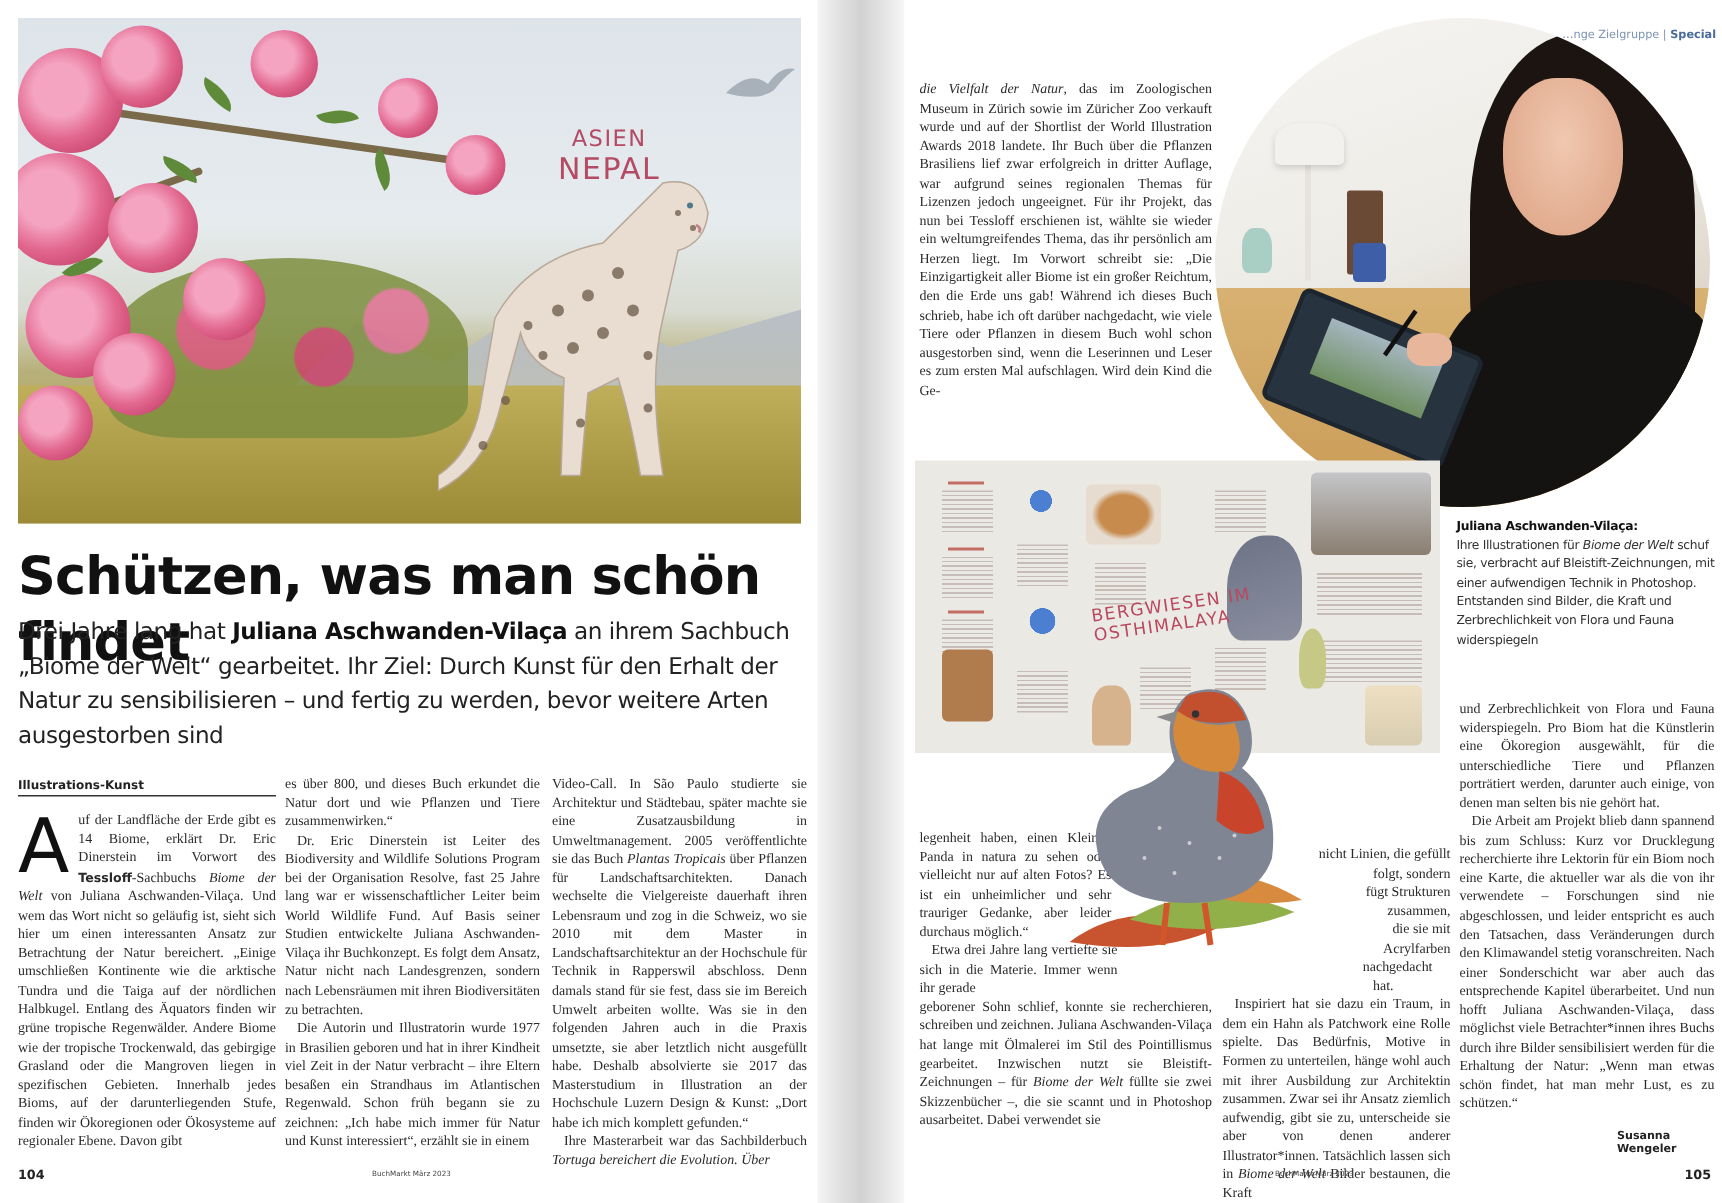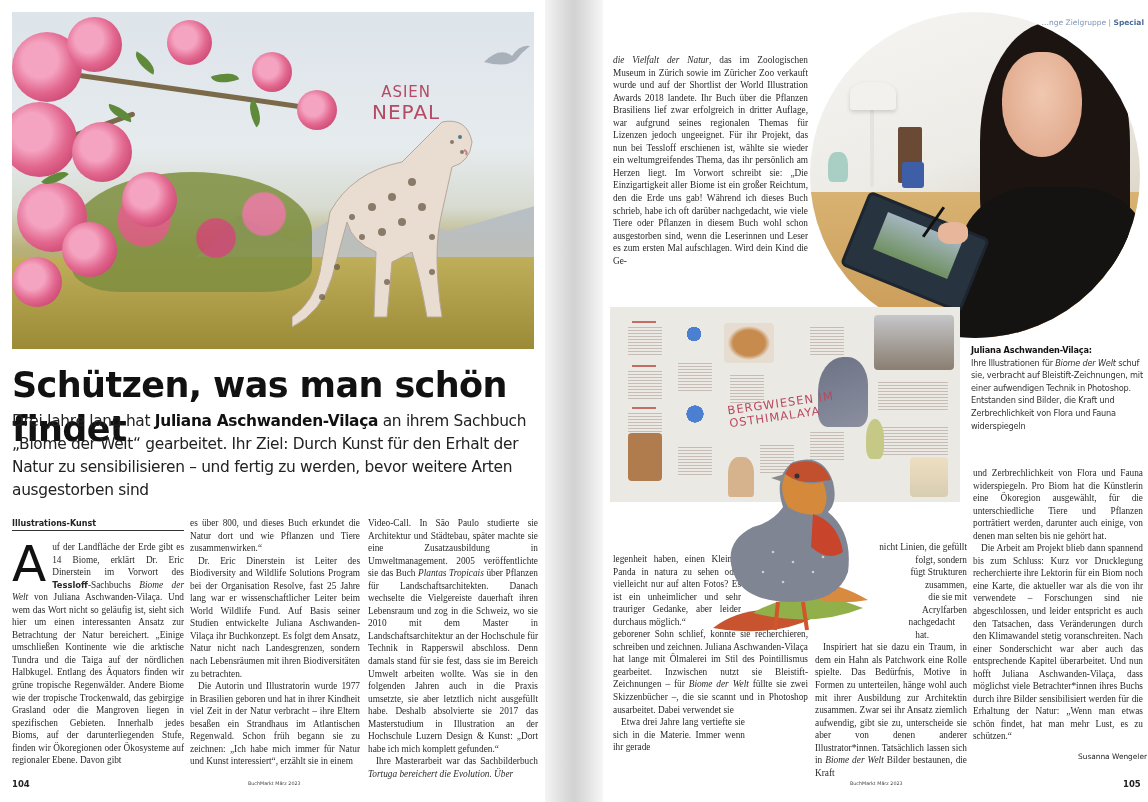--- a/index.html
+++ b/index.html
@@ -91,21 +91,21 @@
   .spread .sp-title { position: absolute; left: 118px; top: 90px; font-family: "DejaVu Sans", sans-serif; font-size: 11.5px;
     color: #b9485f; line-height: 13px; transform: rotate(-8deg); letter-spacing: 1px; }
   .sp-text { position: absolute; background: repeating-linear-gradient(180deg, #b7a8a2 0 1px, transparent 1px 3px); width: 34px; height: 28px; opacity: .7; }
   .sp-head { position: absolute; height: 2px; width: 24px; background: #c46d64; }
   .sp-img { position: absolute; border-radius: 4px; }
 
   .partridge { position: absolute; left: 110px; top: 452px; width: 170px; height: 190px; z-index: 3; }
 
   .leaves { position: absolute; left: 110px; top: 578px; width: 160px; height: 60px; z-index: 2; }
 
-  .byline { position: absolute; left: 507px; top: 752px; font-family: "DejaVu Sans", sans-serif; font-size: 7.4px; font-weight: normal; color: #222; }
+  .byline { position: absolute; left: 507px; top: 752px; font-family: "DejaVu Sans", sans-serif; font-size: 7.4px; font-weight: bold; color: #222; }
 </style>
 </head>
 <body>
 
 <div class="page page-left">
 
   <div class="hero">
     <div class="mountain"></div>
     <div class="meadow"></div>
     <div class="flowers-bush"></div>
@@ -272,25 +272,25 @@
         <circle cx="80" cy="110" r="1.3"></circle>
         <circle cx="100" cy="120" r="1.3"></circle>
         <circle cx="50" cy="120" r="1.3"></circle>
         <circle cx="70" cy="130" r="1.3"></circle>
         <circle cx="110" cy="105" r="1.3"></circle>
       </g>
   </svg>
 
   <div class="col" style="left:10px;top:553px;width:195px;">
     <p style="width:128px">legenheit haben, einen Kleinen Panda in natura zu sehen oder vielleicht nur auf alten Fotos? Es ist ein unheimlicher und sehr trauriger Gedanke, aber leider durchaus möglich.“</p>
+    <p style="width:132px">Etwa drei Jahre lang vertiefte sie sich in die Materie. Immer wenn ihr gerade</p>
     <p style="text-indent:0"><span>geborener Sohn schlief, konnte sie recherchieren, schreiben und zeichnen. Juliana Aschwanden-Vilaça hat lange mit Ölmalerei im Stil des Pointillismus gearbeitet. Inzwischen nutzt sie Bleistift-Zeichnungen – für </span><i>Biome der Welt</i><span> füllte sie zwei Skizzenbücher –, die sie scannt und in Photoshop ausarbeitet. Dabei verwendet sie</span></p>
-    <p style="width:132px">Etwa drei Jahre lang vertiefte sie sich in die Materie. Immer wenn ihr gerade</p>
-  </div>
-
-  <div class="col" style="left:212px;top:541px;width:152px;">
+  </div>
+
+  <div class="col" style="left:212px;top:564px;width:152px;">
     <div style="text-align:right">
       <div>nicht Linien, die gefüllt</div>
       <div>folgt, sondern</div>
       <div>fügt Strukturen</div>
       <div>zusammen,</div>
       <div>die sie mit</div>
       <div>Acrylfarben</div>
       <div style="padding-right:12px">nachgedacht</div>
       <div style="padding-right:38px">hat.</div>
     </div>

